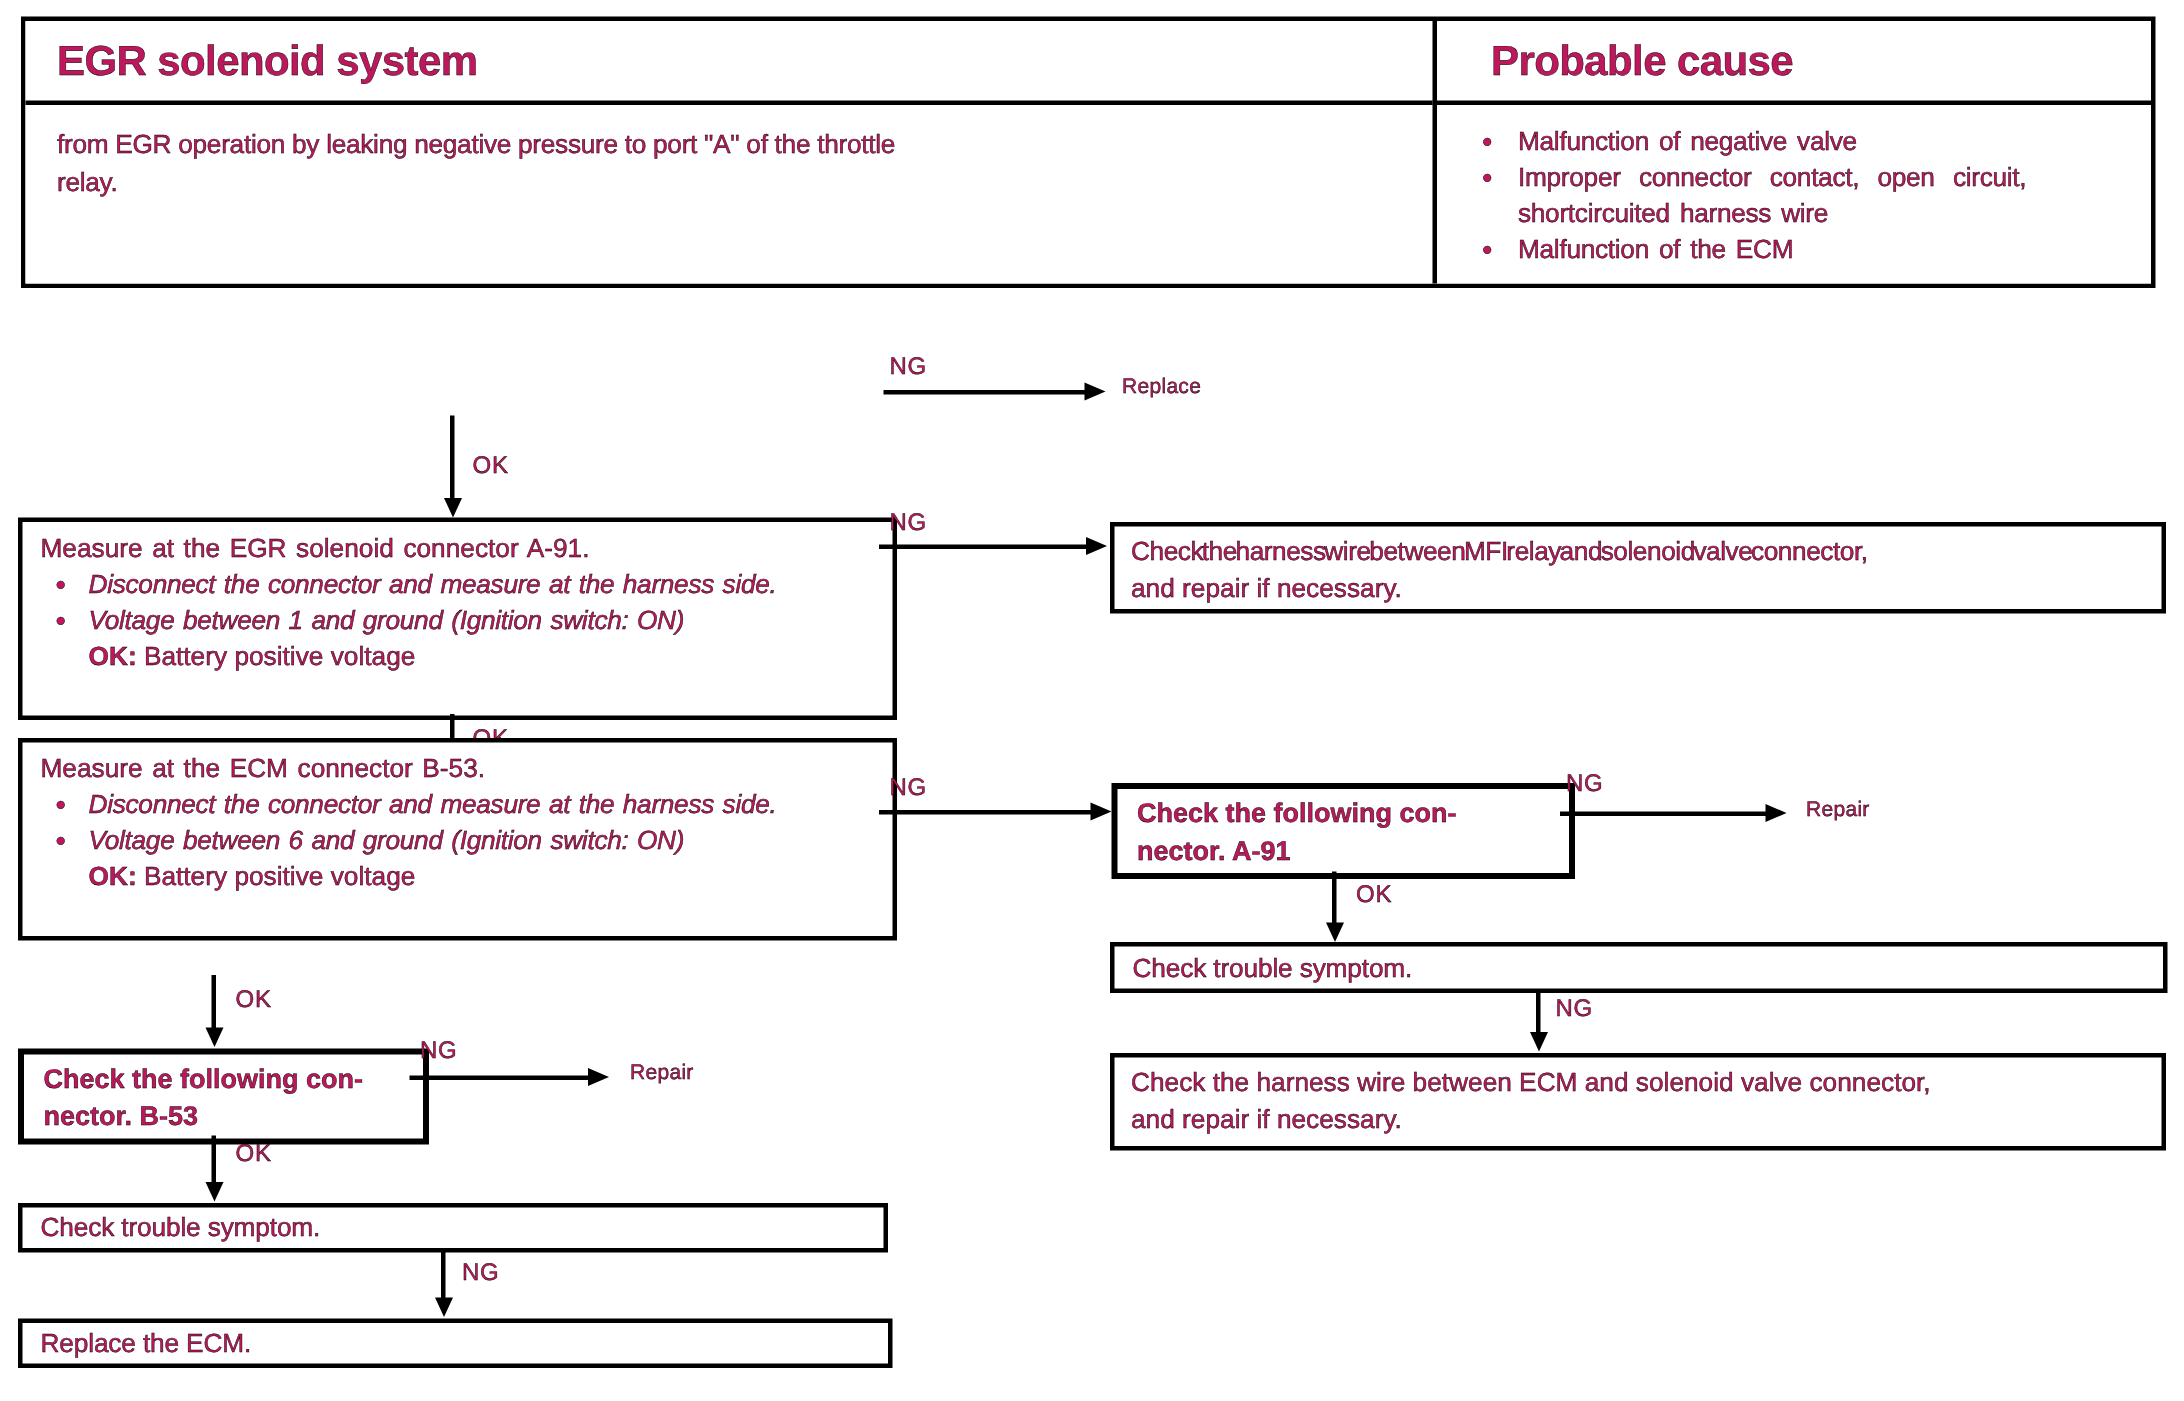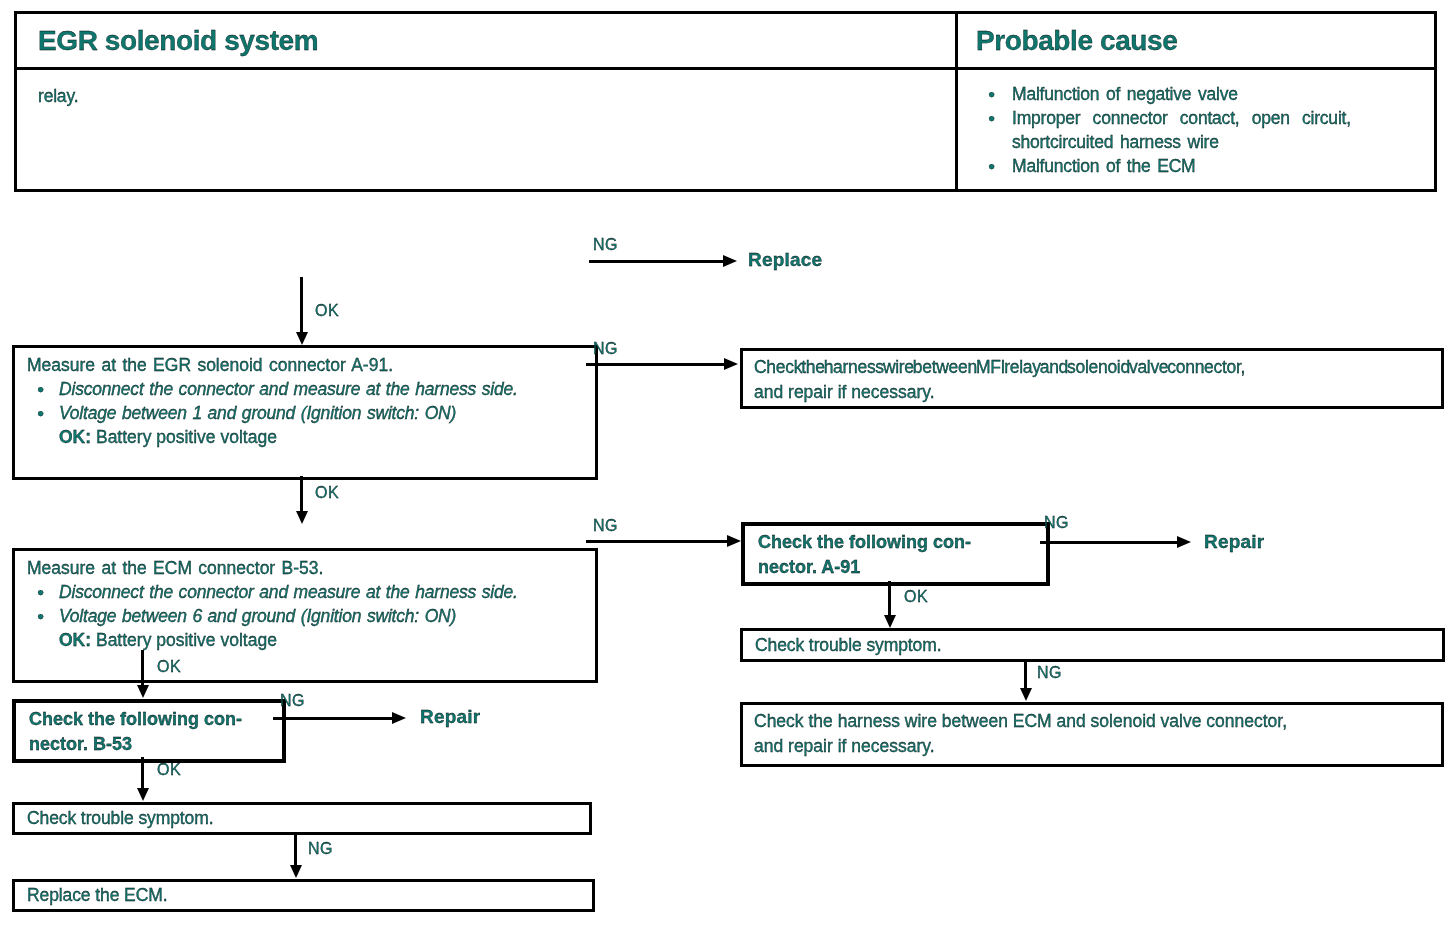--- a/index.html
+++ b/index.html
@@ -1,31 +1,31 @@
 <!DOCTYPE html>
 <html><head>
 <meta charset="utf-8">
 <style>
   html,body { margin:0; padding:0; background:#e8e8e8; }
   .page {
     position:relative; width:1456px; height:934px; background:#ffffff;
-    font-family:"Liberation Sans", sans-serif; color:#0f766e; overflow:hidden;
+    font-family:"Liberation Sans", sans-serif; color:#be185d; overflow:hidden;
     -webkit-text-stroke:0.3px #000;
   }
   
   .itable {
     position:absolute; left:14px; top:11px; width:1417px; height:175px;
     border:3px solid #000; display:grid;
     grid-template-columns:938px 1fr; grid-template-rows:56px 1fr;
   }
   .cell { background:#fff; }
   .cell-right { border-left:3px solid #000; }
   .cell-hdr { border-bottom:3px solid #000; display:flex; align-items:center; }
   .htitle { font-size:28px; font-weight:700; letter-spacing:-0.4px; padding-left:21px; }
-  .htitle2 { padding-left:18px; }
+  .htitle2 { padding-left:36px; }
   .desc { padding:14px 0 0 21px; font-size:17.5px; line-height:25px; letter-spacing:-0.2px; }
   .causes { padding:12px 8px 0 13px; font-size:17.5px; }
   .crow { display:flex; }
   .cdot { width:41px; text-align:center; font-size:12px; line-height:24px; }
   .ctext { flex:1; line-height:24px; letter-spacing:-0.2px; word-spacing:2px; }
   .just { word-spacing:7.5px; }
   
   .fbox { position:absolute; border:3px solid #000; background:#fff; font-size:17.5px; }
   .simple { display:flex; align-items:center; padding-left:12px; letter-spacing:-0.1px; }
   .mbox { padding:5px 6px 0 7px; line-height:24px; }
@@ -39,35 +39,36 @@
   .squeeze { word-spacing:-5.5px; letter-spacing:-0.3px; }
   .b { font-weight:700; }
   
   .hline { position:absolute; height:3px; background:#000; }
   .vline { position:absolute; width:3px; background:#000; }
   .ahead-r { position:absolute; width:0; height:0;
     border-top:6px solid transparent; border-bottom:6px solid transparent; border-left:14px solid #000; }
   .ahead-d { position:absolute; width:0; height:0;
     border-left:6px solid transparent; border-right:6px solid transparent; border-top:13px solid #000; }
   .lbl { position:absolute; font-size:16px; letter-spacing:0.5px; }
-  .res { position:absolute; font-size:19px; font-weight:700; letter-spacing:0.2px; }
+  .res { position:absolute; font-size:14px; font-weight:400; letter-spacing:0.2px; }
 </style>
 </head>
 <body>
 
 <div class="page">
 
   <div class="itable">
     <div class="cell cell-hdr">
       <span class="htitle">EGR solenoid system</span>
     </div>
     <div class="cell cell-hdr cell-right">
       <span class="htitle htitle2">Probable cause</span>
     </div>
     <div class="cell desc">
+      <div>from EGR operation by leaking negative pressure to port "A" of the throttle</div>
       <div>relay.</div>
     </div>
     <div class="cell cell-right causes">
       <div class="crow">
         <span class="cdot">●</span>
         <div class="ctext">
           <div>Malfunction of negative valve</div>
           <div></div>
         </div>
       </div>
@@ -118,21 +119,21 @@
 
   <div class="fbox hbox" style="left:740px; top:348px; width:687px; height:51px;">
     <div class="squeeze">Check the harness wire between MFI relay and solenoid valve connector,</div>
     <div>and repair if necessary.</div>
   </div>
 
   <div class="vline" style="left:300px; top:476px; height:38px;"></div>
   <div class="ahead-d" style="left:296px; top:511px;"></div>
   <span class="lbl" style="left:315px; top:484px;">OK</span>
 
-  <div class="fbox mbox" style="left:12px; top:548px; width:567px; height:124px;">
+  <div class="fbox mbox" style="left:12px; top:492px; width:567px; height:124px;">
     <div class="mtitle">Measure at the ECM connector B-53.</div>
     <div class="brow">
       <span class="bdot">●</span>
       <span class="btext">Disconnect the connector and measure at the harness side.</span>
     </div>
     <div class="brow">
       <span class="bdot">●</span>
       <span class="btext">Voltage between 6 and ground (Ignition switch: ON)</span>
     </div>
     <div class="okline">

